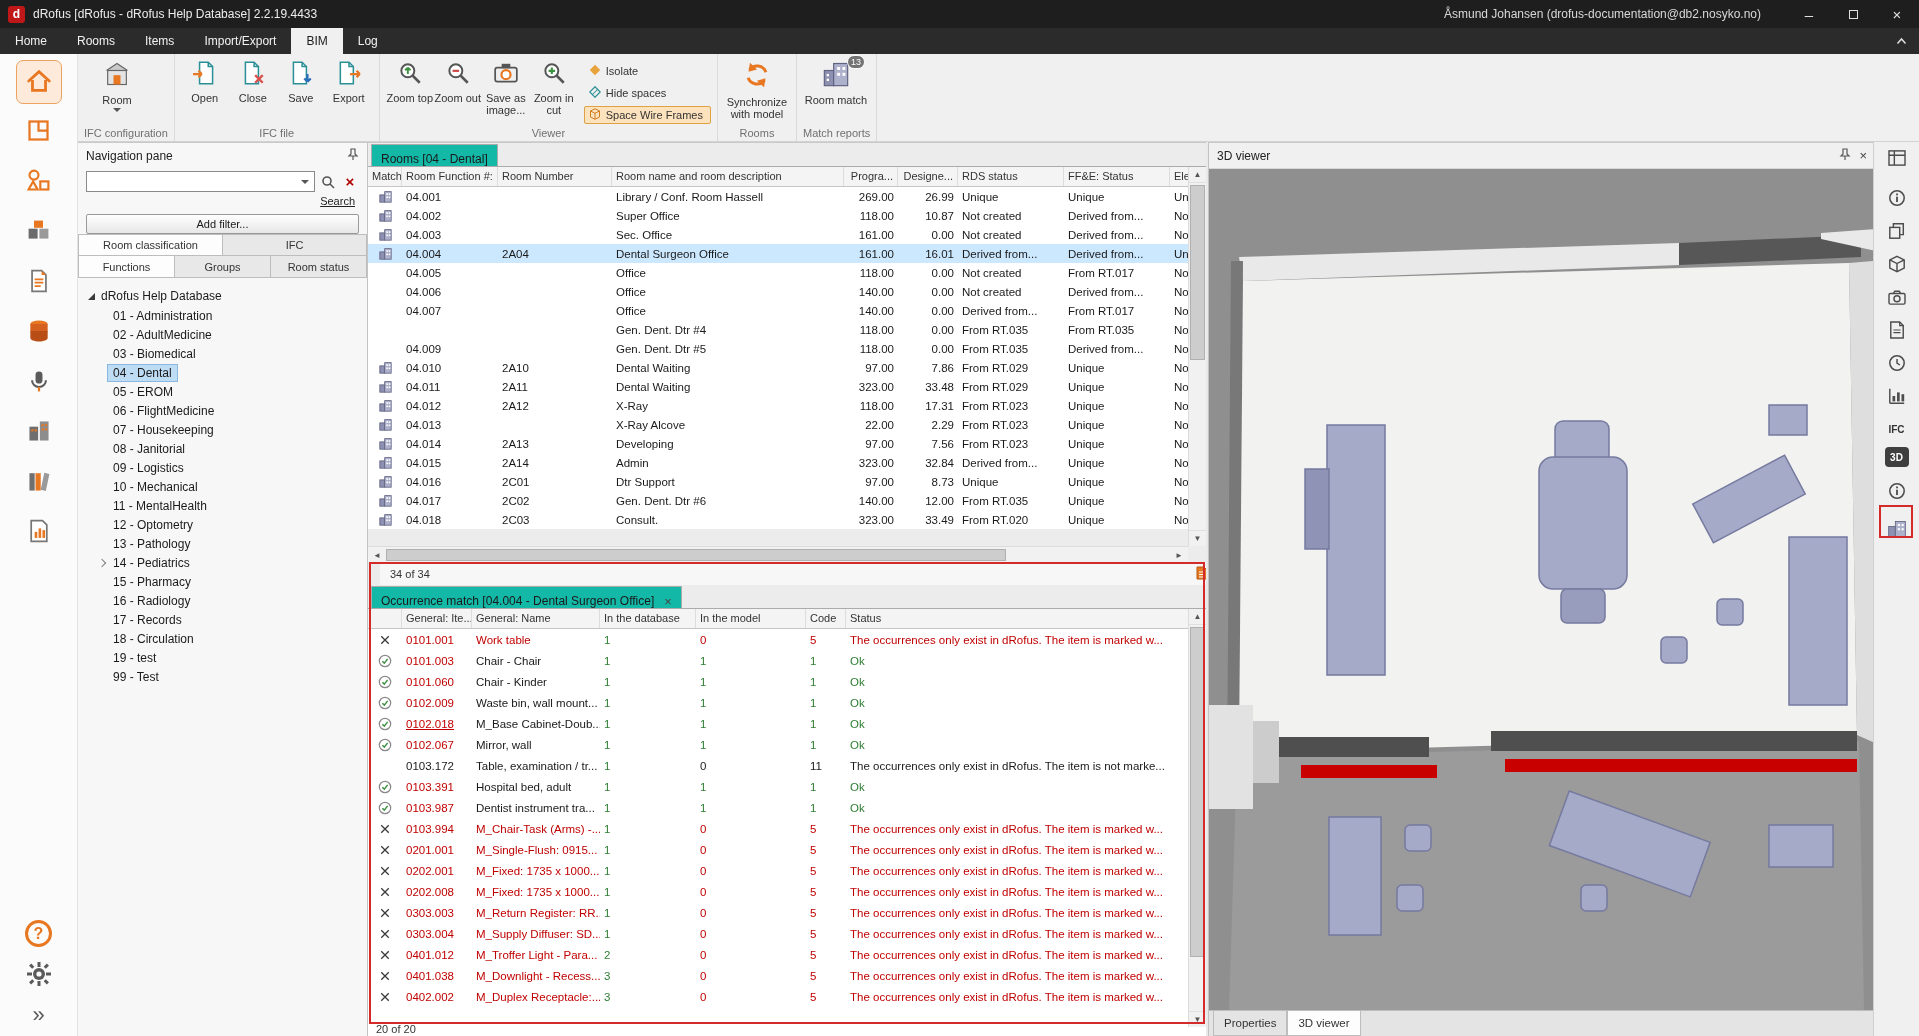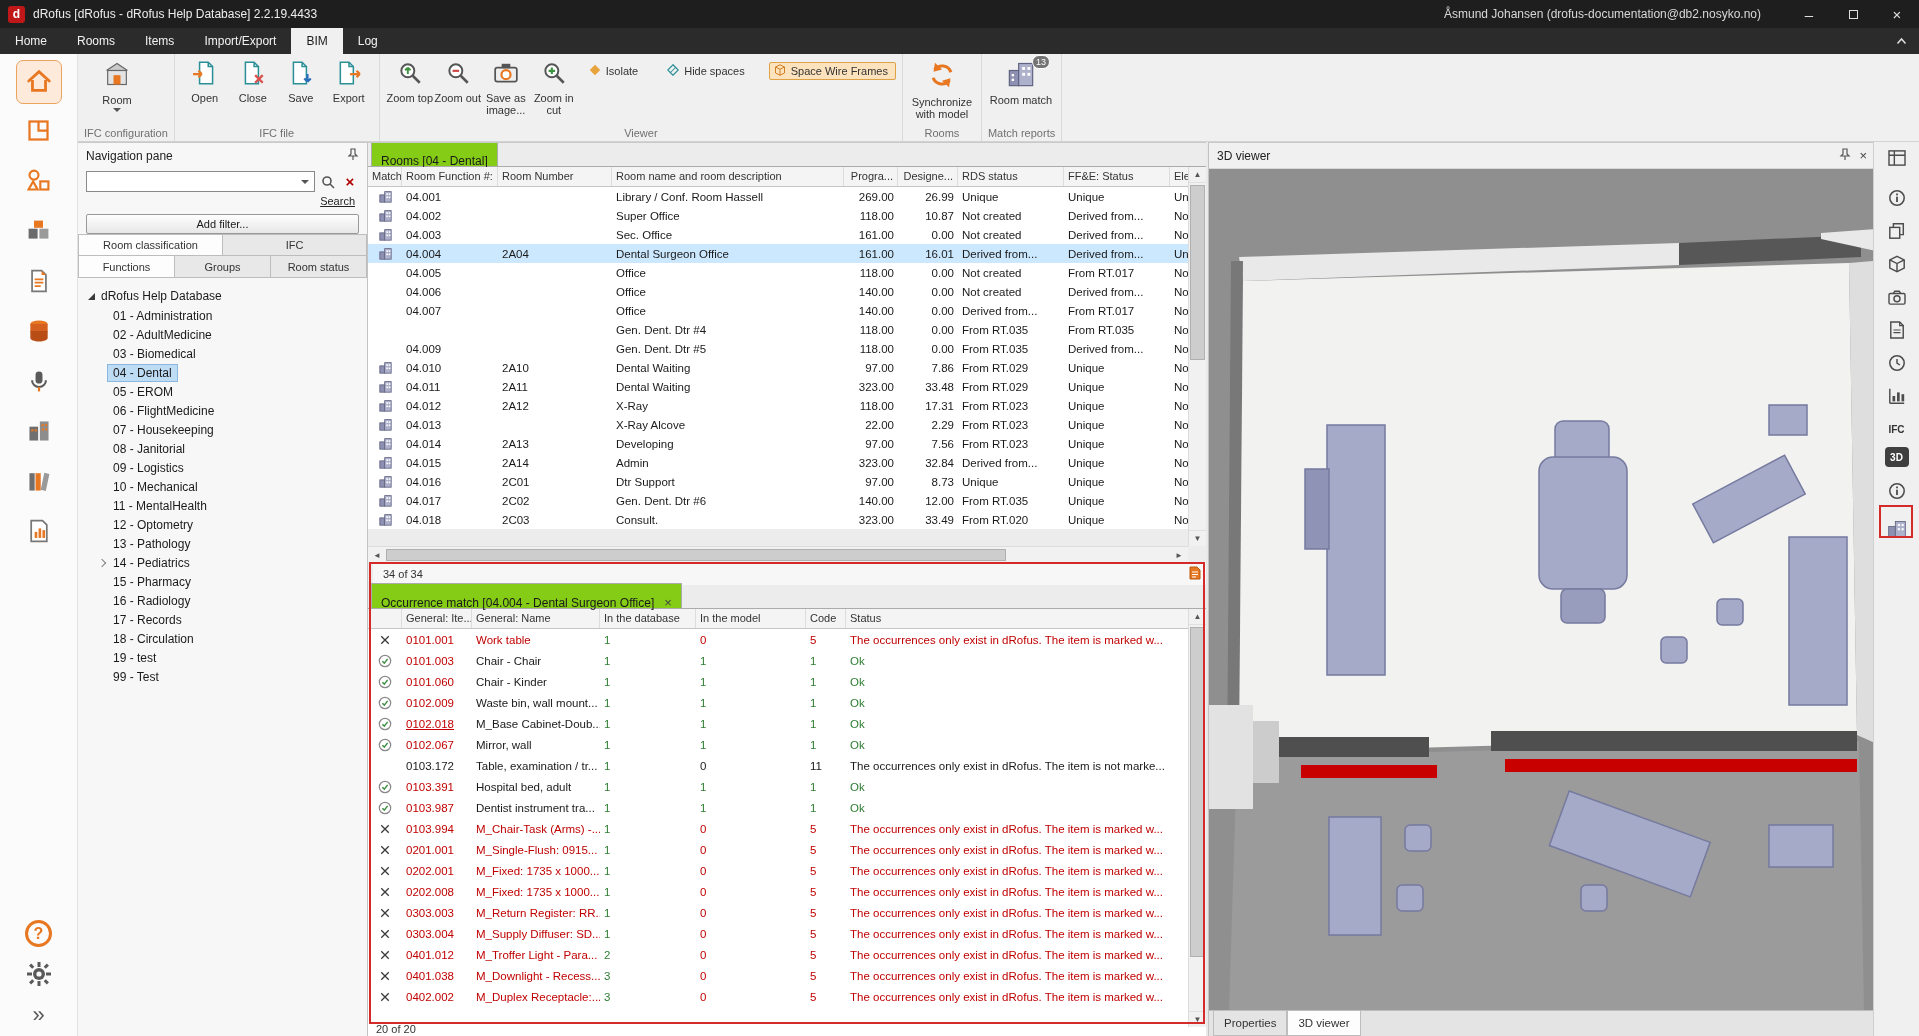--- a/index.html
+++ b/index.html
@@ -24,21 +24,21 @@
 .ribbon-collapse{position:absolute;right:10px;top:6px;width:16px;height:14px;display:flex;align-items:center;justify-content:center}
 
 
 .ribbon{position:absolute;left:78px;top:54px;width:1841px;height:88px;background:#f0f0f0;border-bottom:1px solid #d2d2d2;display:flex}
 .rgroup{display:flex;flex-direction:column;border-right:1px solid #dadada;padding:3px 6px 1px}
 .rbuttons{flex:1;display:flex;align-items:flex-start}
 .rbtn{width:48px;min-height:66px;display:flex;flex-direction:column;align-items:center;padding-top:3px;text-align:center;position:relative;border-radius:3px}
 .rbtn.wide{width:66px}
 .rlabel{font-size:11px;line-height:12px;color:#333;margin-top:3px}
 .rcaption{text-align:center;font-size:11px;color:#707070;padding:2px 0 1px;white-space:nowrap}
-.rtoggles{display:flex;flex-direction:row;gap:16px;margin-left:6px;padding-top:5px}
+.rtoggles{display:flex;flex-direction:column;gap:4px;margin-left:6px;padding-top:5px}
 .rtoggle{display:flex;align-items:center;gap:5px;font-size:11px;color:#333;padding:1px 7px 1px 4px;border:1px solid transparent;border-radius:2px;white-space:nowrap}
 .rtoggle.highlighted{background:#fde3bd;border-color:#dfa144}
 .caret-down{width:0;height:0;border-left:4px solid transparent;border-right:4px solid transparent;border-top:4px solid #555;margin-top:2px}
 .badge{position:absolute;top:-2px;right:4px;min-width:15px;height:14px;background:#737373;color:#fff;border-radius:8px;font-size:9px;display:flex;align-items:center;justify-content:center;padding:0 3px;border:1px solid #fff}
 
 
 .left-rail{position:absolute;left:0;top:54px;width:78px;height:982px;background:#fbfbfb;border-right:1px solid #e2e2e2;display:flex;flex-direction:column;align-items:center;z-index:5}
 .rail-icon{width:46px;height:44px;margin-top:6px;display:flex;align-items:center;justify-content:center;flex:none}
 .rail-icon.active{background:#fdeada;border:1px solid #eba35f;border-radius:7px}
 .rail-bottom{margin-top:auto;display:flex;flex-direction:column;align-items:center;padding-bottom:10px;gap:14px}
@@ -65,41 +65,41 @@
 .tri-exp{width:0;height:0;border-bottom:7px solid #3a3a3a;border-left:7px solid transparent}
 .tree-item{display:flex;align-items:center;height:19px;font-size:12px}
 .tree-arrow{width:12px;height:12px;margin-left:18px;flex:none;position:relative}
 .tree-arrow.chev::before{content:"";position:absolute;left:3px;top:3px;width:5px;height:5px;border-top:1.5px solid #808080;border-right:1.5px solid #808080;transform:rotate(45deg)}
 .tree-label{padding:1px 5px;white-space:nowrap}
 .tree-item.selected .tree-label{background:#bfdcf5;outline:1px solid #8ab8e0}
 
 
 .main{position:absolute;left:368px;top:142px;width:838px;height:894px;background:#ececec;border-top:1px solid #c9c9c9;overflow:hidden}
 .tabstrip{height:24px;display:flex;align-items:flex-end;background:#ececec;border-bottom:1px solid #ababab;padding-left:3px}
-.ptab{height:22px;background:#84cc16;border:1px solid #ababab;border-bottom:none;display:flex;align-items:flex-start;padding:12px 9px;font-size:12px;gap:10px;white-space:nowrap}
+.ptab{height:22px;background:#14b8a6;border:1px solid #ababab;border-bottom:none;display:flex;align-items:flex-end;padding:0 9px;font-size:12px;gap:10px;white-space:nowrap}
 .tab-close{color:#444;font-size:13px;line-height:1}
 .rooms-table{position:absolute;left:0;top:24px;width:820px;background:#fff}
 .thead{display:flex;height:20px;background:#f4f4f4;border-bottom:1px solid #c6c6c6;overflow:hidden}
 .th{flex:none;padding:3px 4px 0;font-size:11px;color:#333;border-right:1px solid #ddd;white-space:nowrap;overflow:hidden}
 .th.right{text-align:right}
 .tbody{background:#fff;overflow:hidden}
 .tr{display:flex;height:19px;align-items:center;overflow:hidden;white-space:nowrap}
 .tr.selected{background:#cce8ff}
 .td{flex:none;padding:0 4px;font-size:11.5px;overflow:hidden;white-space:nowrap}
 .td.right{text-align:right}
 .cell-match,.c-icon{display:flex;align-items:center;justify-content:center;padding:0}
 .rooms-body{height:342px}
 .rooms-vscroll{right:0;top:24px;height:379px}
 .vscroll{position:absolute;width:18px;background:#f1f1f1;border-left:1px solid #dcdcdc}
 .sb-btn{height:16px;display:flex;align-items:center;justify-content:center;font-size:8px;color:#555;background:#f1f1f1;border-bottom:1px solid #e0e0e0}
 .sb-btn.bottom{position:absolute;bottom:0;left:0;right:0;border-top:1px solid #e0e0e0;border-bottom:none}
 .sb-thumb{position:absolute;left:1px;right:1px;background:#cdcdcd;border:1px solid #b0b0b0}
 .hscroll{position:absolute;left:0;top:403px;width:820px;height:17px;background:#f1f1f1;border-top:1px solid #dcdcdc;display:flex;align-items:center;justify-content:space-between;font-size:8px;color:#555}
 .h-thumb{position:absolute;left:18px;top:2px;width:620px;height:12px;background:#cdcdcd;border:1px solid #b0b0b0}
-.status-row{position:absolute;left:5px;top:420px;width:838px;height:22px;background:#f7f7f7;display:flex;align-items:center;justify-content:space-between;padding:0 10px;font-size:11px;color:#333}
+.status-row{position:absolute;left:12px;top:420px;width:838px;height:22px;background:#f7f7f7;display:flex;align-items:center;justify-content:space-between;padding:0 10px;font-size:11px;color:#333}
 
 
 .occ{position:absolute;left:0;top:442px;width:838px;height:452px;background:#fff}
 .occ .tabstrip{background:#ececec}
 .occ-head{height:20px}
 .occ-row{display:flex;height:21px;align-items:center;overflow:hidden;white-space:nowrap}
 .occ-row .td{font-size:11.5px}
 .occ-row .c-database{color:#2e7d32}
 .occ-row.ok .c-item{color:#c00000}
 .occ-row.ok .c-model,.occ-row.ok .c-code,.occ-row.ok .c-status{color:#2e7d32}

